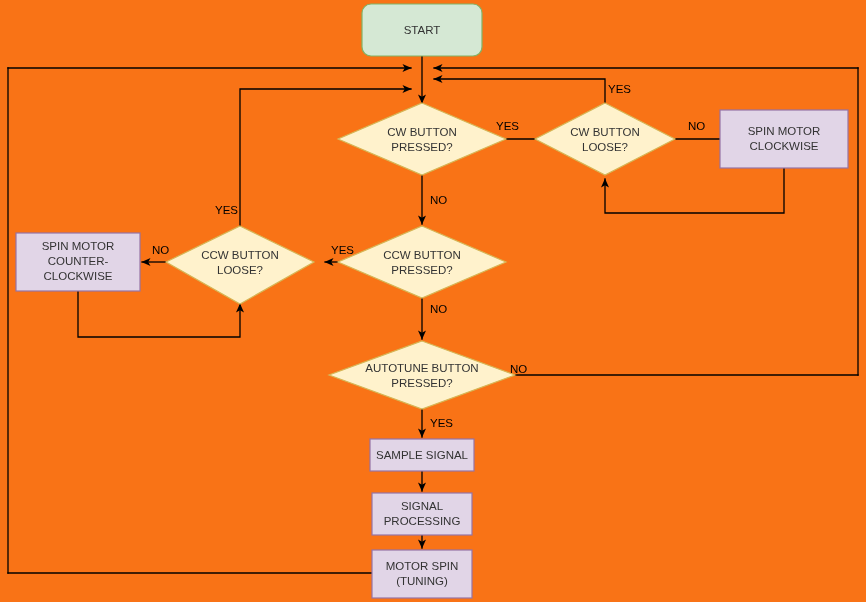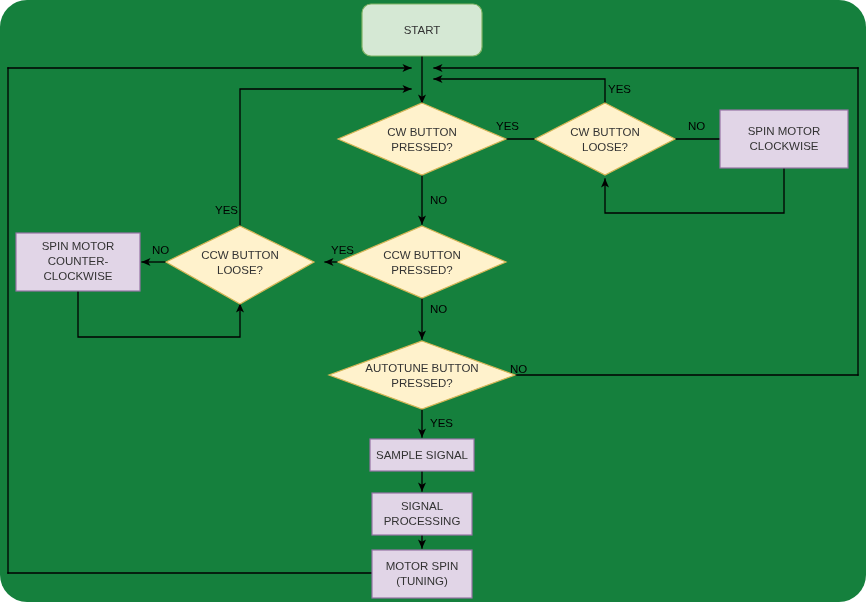--- a/index.html
+++ b/index.html
@@ -7,23 +7,22 @@
     padding: 0;
     background: #ffffff;
   }
   body {
     font-family: "Liberation Sans", sans-serif;
   }
   #canvas {
     position: relative;
     width: 866px;
     height: 602px;
-    background: #15803d;
+    background: #f97316;
     overflow: hidden;
-    border-radius: 27px;
   }
   #flow-svg {
     position: absolute;
     left: 0;
     top: 0;
     width: 866px;
     height: 602px;
   }
   .node-label {
     font-family: "Liberation Sans", sans-serif;

